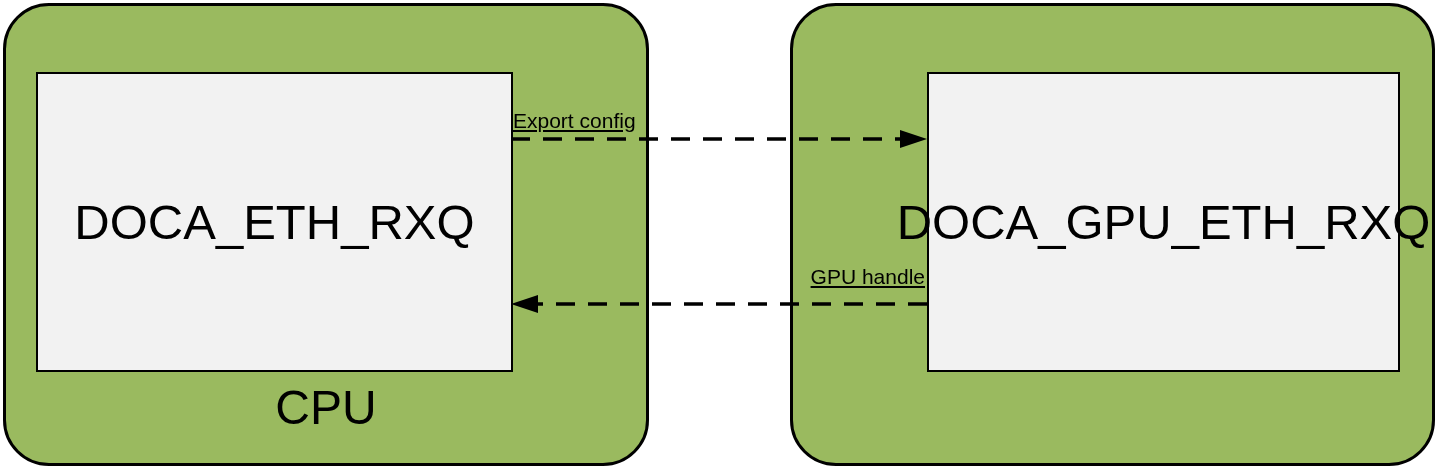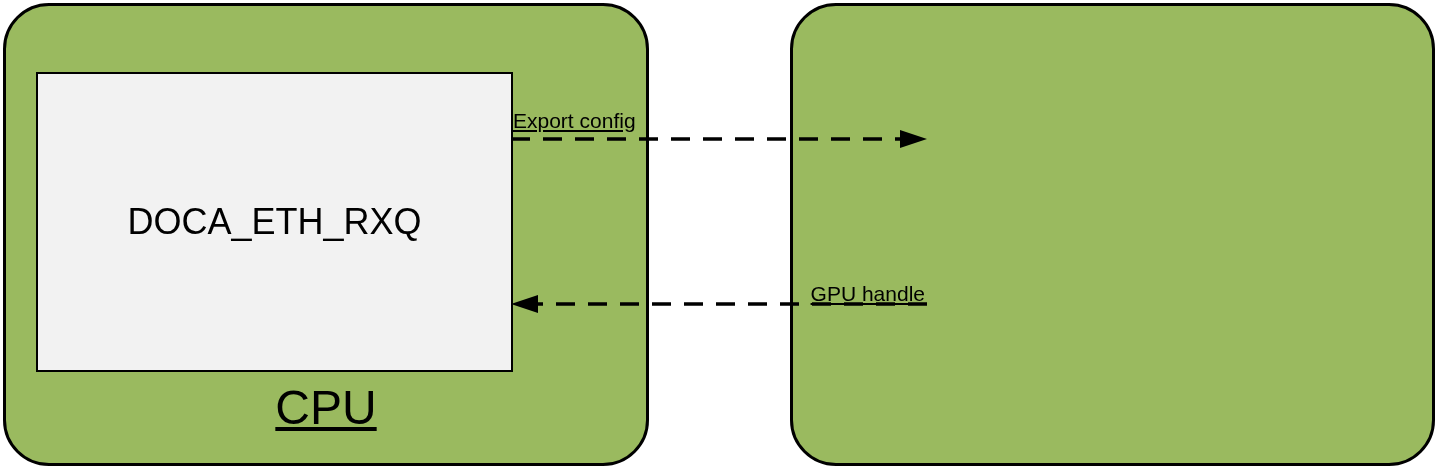--- a/index.html
+++ b/index.html
@@ -37,31 +37,30 @@
     background: var(--inner-fill, #f2f2f2);
     border: 2px solid var(--inner-border, #000000);
     box-sizing: border-box;
     display: flex;
     align-items: center;
     justify-content: center;
   }
   .cpu .inner { left: 30px;  top: 66px; width: 477px; height: 300px; }
   .gpu .inner { left: 134px; top: 66px; width: 473px; height: 300px; }
   .inner-label {
-    font-size: 36px;
+    font-size: 49px;
     white-space: nowrap;
   }
   .node-label {
     position: absolute;
     left: 0; right: 0;
     top: 374px;
     text-align: center;
     font-size: 48px;
     line-height: 56px;
-    text-decoration: underline;
   }
   svg.arrows {
     position: absolute;
     left: 0; top: 0;
     width: 1440px;
     height: 471px;
     pointer-events: none;
   }
   .arrows line {
     stroke: var(--arrow-color, #000000);
@@ -71,35 +70,38 @@
     fill: var(--arrow-color, #000000);
   }
   .arrow-label {
     position: absolute;
     font-size: 21px;
     line-height: 26px;
     white-space: nowrap;
     text-decoration: underline;
   }
   .arrow-label.export { left: 513px;  top: 108px; }
-  .arrow-label.handle { right: 515px; top: 281px; }
+  .arrow-label.handle { right: 515px; top: 264px; }
 </style>
 </head>
 <body>
 
 <div class="canvas">
 
   <div class="node cpu">
     <div class="inner">
       <span class="inner-label">DOCA_ETH_RXQ</span>
     </div>
     <div class="node-label">CPU</div>
   </div>
 
   <div class="node gpu">
+    <div class="inner">
+      <span class="inner-label">DOCA_GPU_ETH_RXQ</span>
+    </div>
   </div>
 
   <svg class="arrows" viewBox="0 0 1440 471" aria-hidden="true">
 
     <line x1="511" y1="139" x2="900" y2="139" stroke-dasharray="19 13"></line>
     <polygon points="927,139 900,130 900,148"></polygon>
 
     <line x1="927" y1="304" x2="538" y2="304" stroke-dasharray="19 13"></line>
     <polygon points="511,304 538,295 538,313"></polygon>
   </svg>

